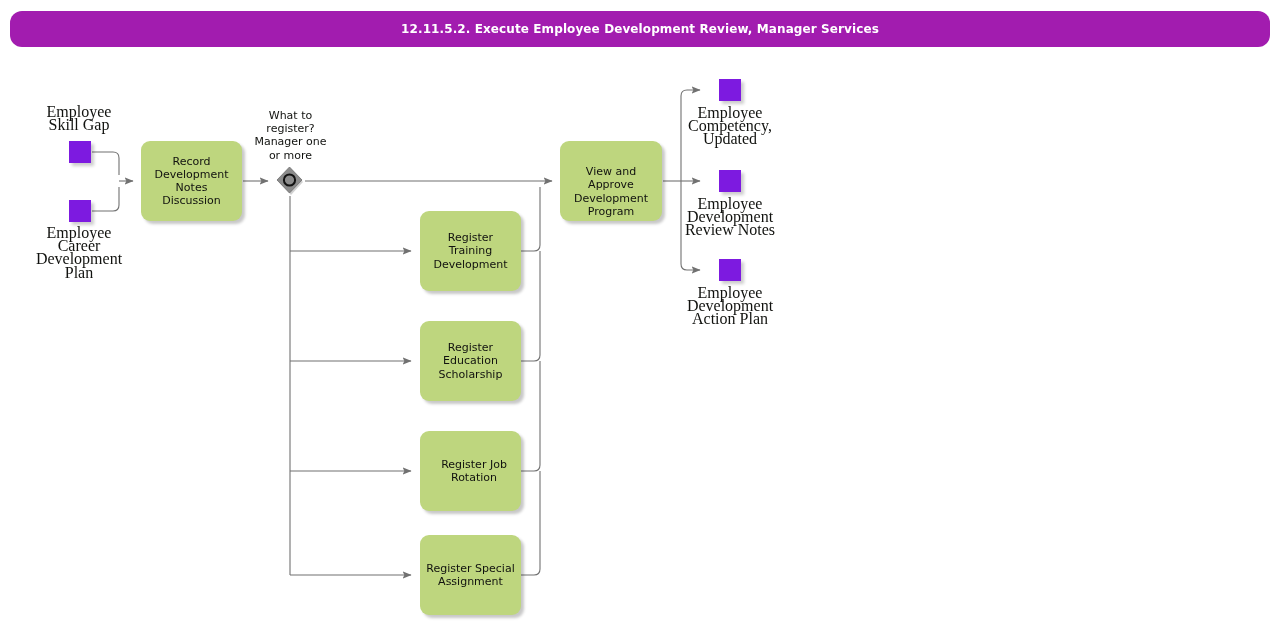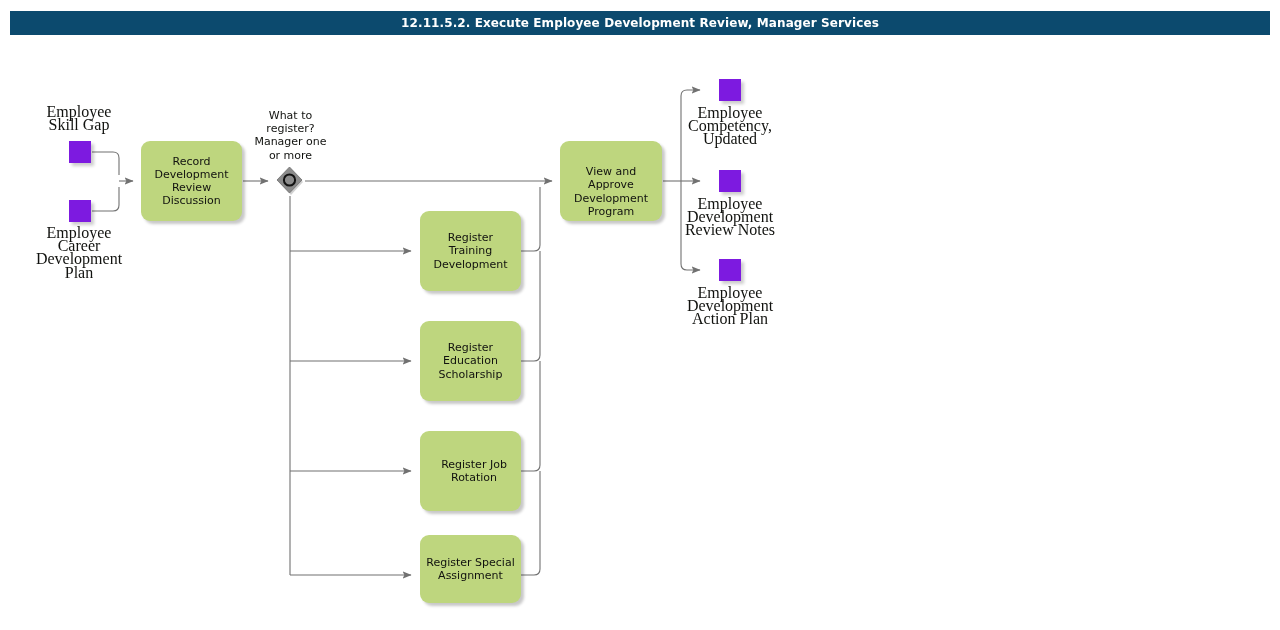--- a/index.html
+++ b/index.html
@@ -17,25 +17,26 @@
     font-family: "DejaVu Sans", "Liberation Sans", sans-serif;
     color: #000000;
   }
 
   
   .titlebar {
     position: absolute;
     left: 10px;
     top: 11px;
     width: 1260px;
-    height: 24px;
-    background: #0c4a6e;
+    height: 36px;
+    background: #a21caf;
     display: flex;
     align-items: center;
     justify-content: center;
+    border-radius: 12px;
   }
   .titlebar .title-text {
     color: #ffffff;
     font-size: 12px;
     font-weight: bold;
     letter-spacing: 0.1px;
     font-family: "DejaVu Sans", "Liberation Sans", sans-serif;
     white-space: nowrap;
   }
 
@@ -157,42 +158,42 @@
 
 <div class="dataobj" style="left:69px; top:200px;"></div>
 <div class="artifact-label" style="left:20px; top:226px; width:118px;">Employee
 Career
 Development
 Plan</div>
 
 <div class="task" style="left:141px; top:141px; width:101px; height:80px;">
   <span class="task-label">Record
 Development
-Review
+Notes
 Discussion</span>
 </div>
 
 <div class="task" style="left:420px; top:211px; width:101px; height:80px;">
   <span class="task-label">Register
 Training
 Development</span>
 </div>
 
 <div class="task" style="left:420px; top:321px; width:101px; height:80px;">
   <span class="task-label">Register
 Education
 Scholarship</span>
 </div>
 
 <div class="task" style="left:420px; top:431px; width:101px; height:80px;padding-left:12px;">
   <span class="task-label">Register Job
 Rotation</span>
 </div>
 
-<div class="task" style="left:420px; top:535px; width:101px; height:68px;">
+<div class="task" style="left:420px; top:535px; width:101px; height:80px;">
   <span class="task-label">Register Special
 Assignment</span>
 </div>
 
 <div class="task" style="left:560px; top:141px; width:102px; height:80px;align-items:flex-end;">
   <span class="task-label">View and
 Approve
 Development
 Program</span>
 </div>

